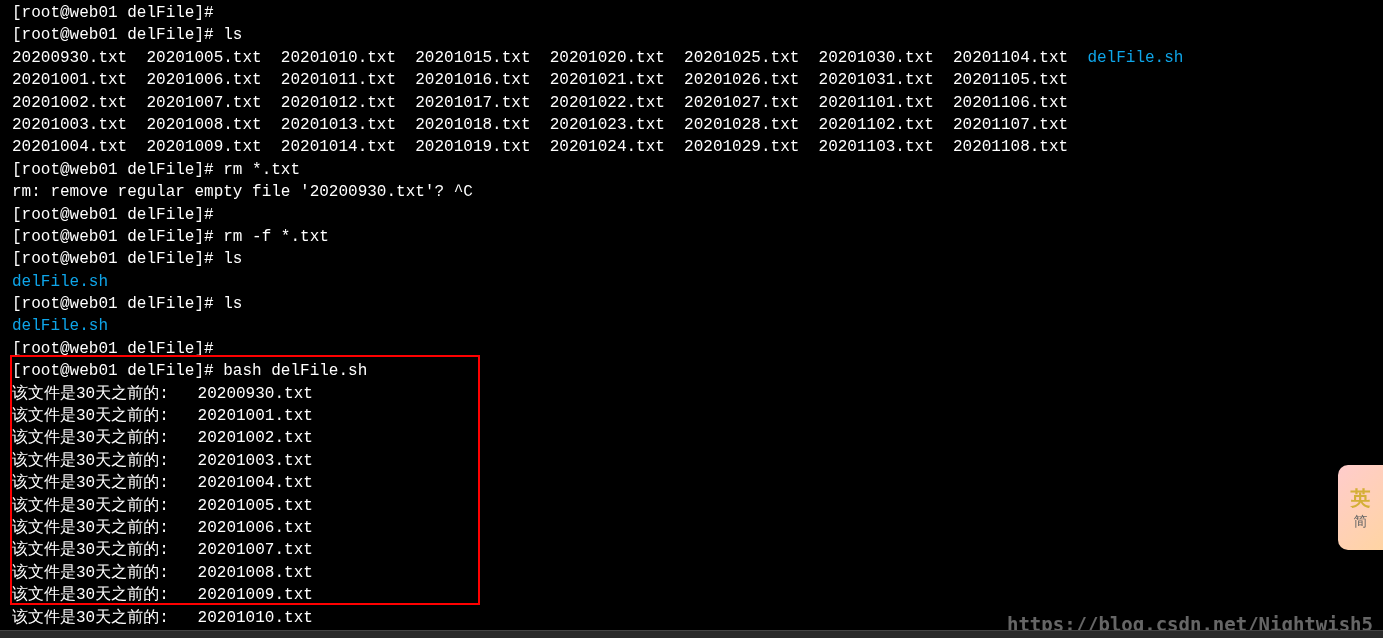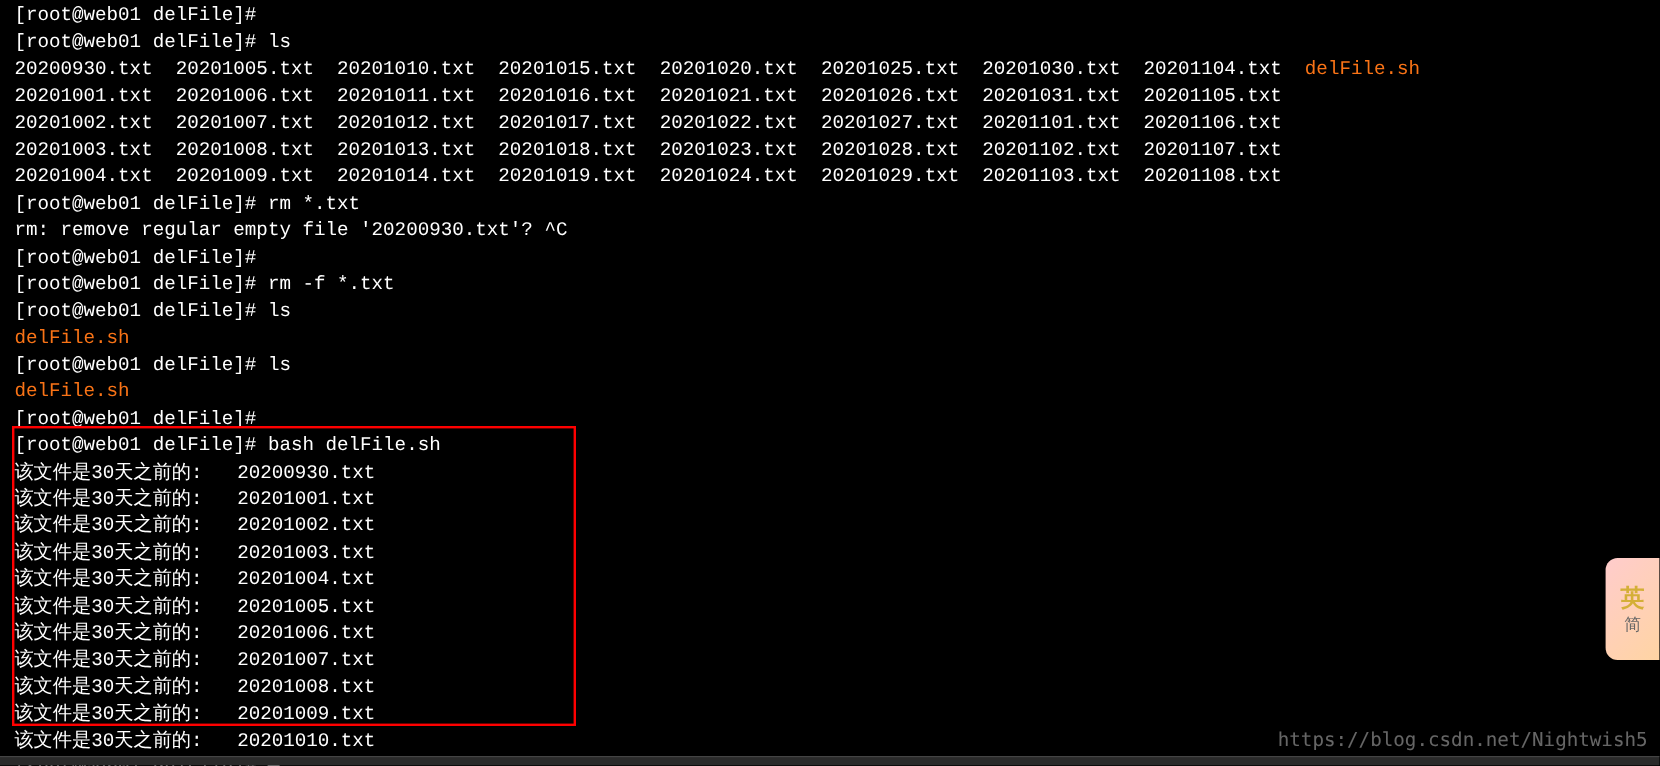--- a/index.html
+++ b/index.html
@@ -20,21 +20,21 @@
     }
     .terminal {
       padding: 2px 12px;
       white-space: pre;
     }
     .line {
       white-space: pre;
       font-family: Liberation Mono, monospace;
     }
     .green {
-      color: #f97316;
+      color: #0ea5e9;
     }
     .highlight-box {
       position: absolute;
       border: 2px solid #ff0000;
       pointer-events: none;
       left: 10px;
       top: 355px;
       width: 470px;
       height: 250px;
     }
@@ -63,23 +63,24 @@
       color: #d4af37;
       font-weight: bold;
     }
     .widget .char2 {
       color: #666;
       font-size: 14px;
     }
     .watermark {
       position: absolute;
       right: 10px;
-      bottom: 10px;
+      bottom: 0;
       color: rgba(255,255,255,0.4);
-      font-size: 16px;
+      font-size: 19px;
+      font-weight: bold;
     }
     .bottom-bar {
       position: absolute;
       bottom: 0;
       left: 0;
       right: 0;
       height: 8px;
       background: #2a2a2a;
       border-top: 1px solid #444;
     }

